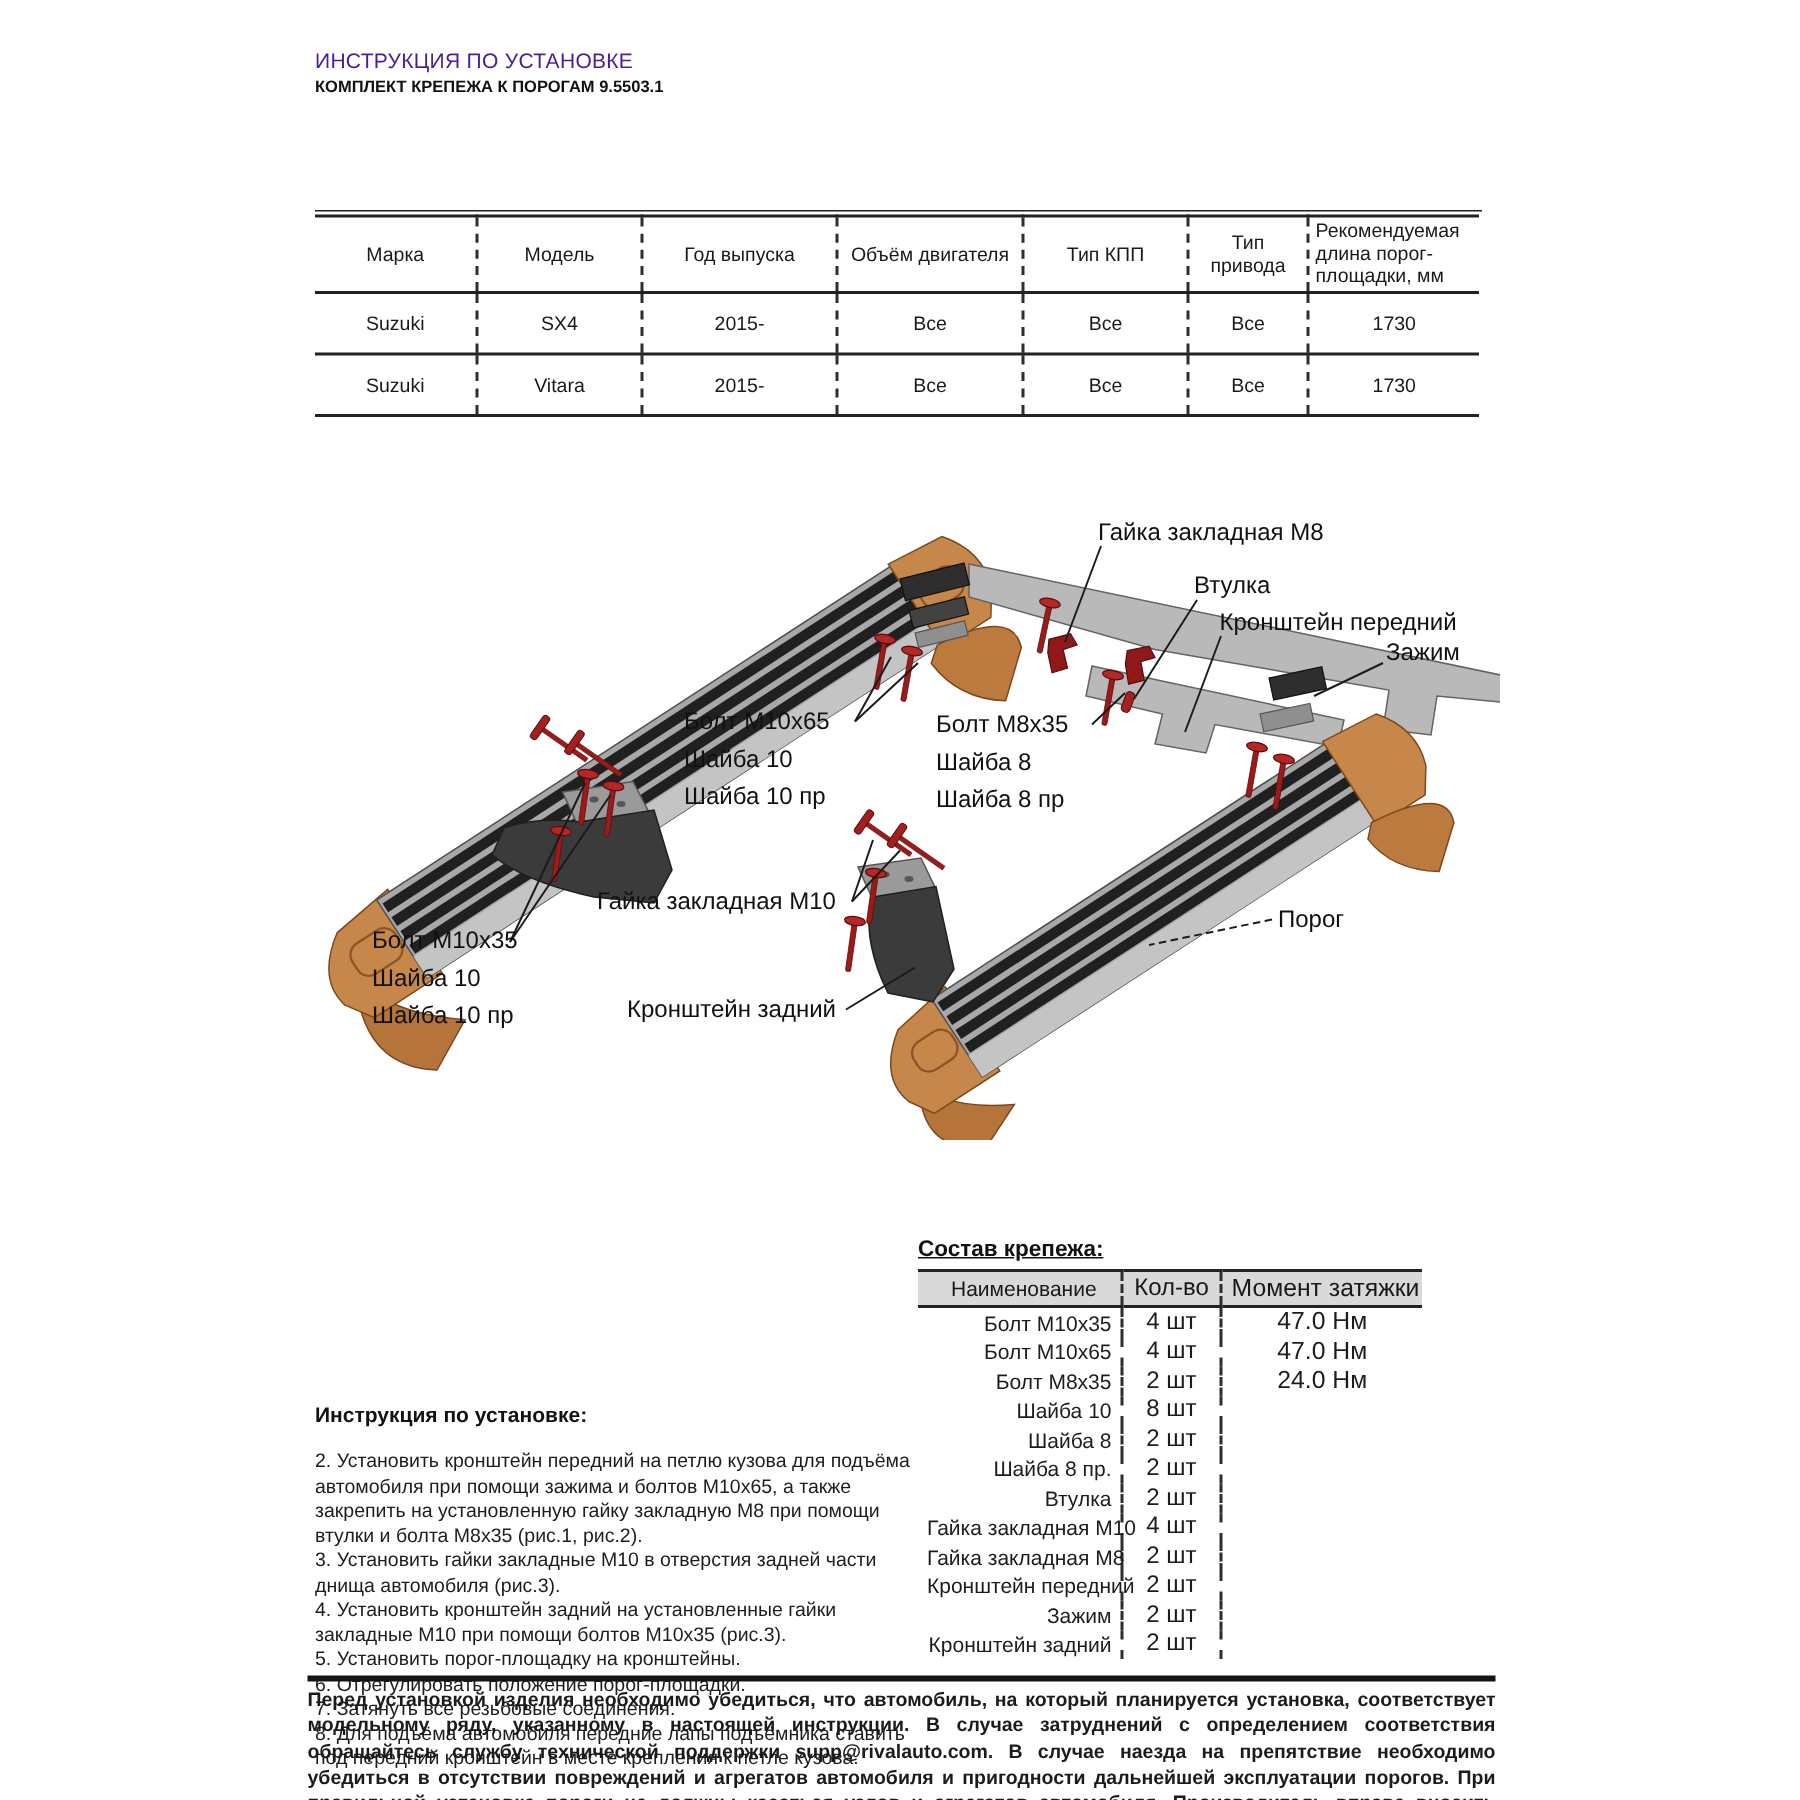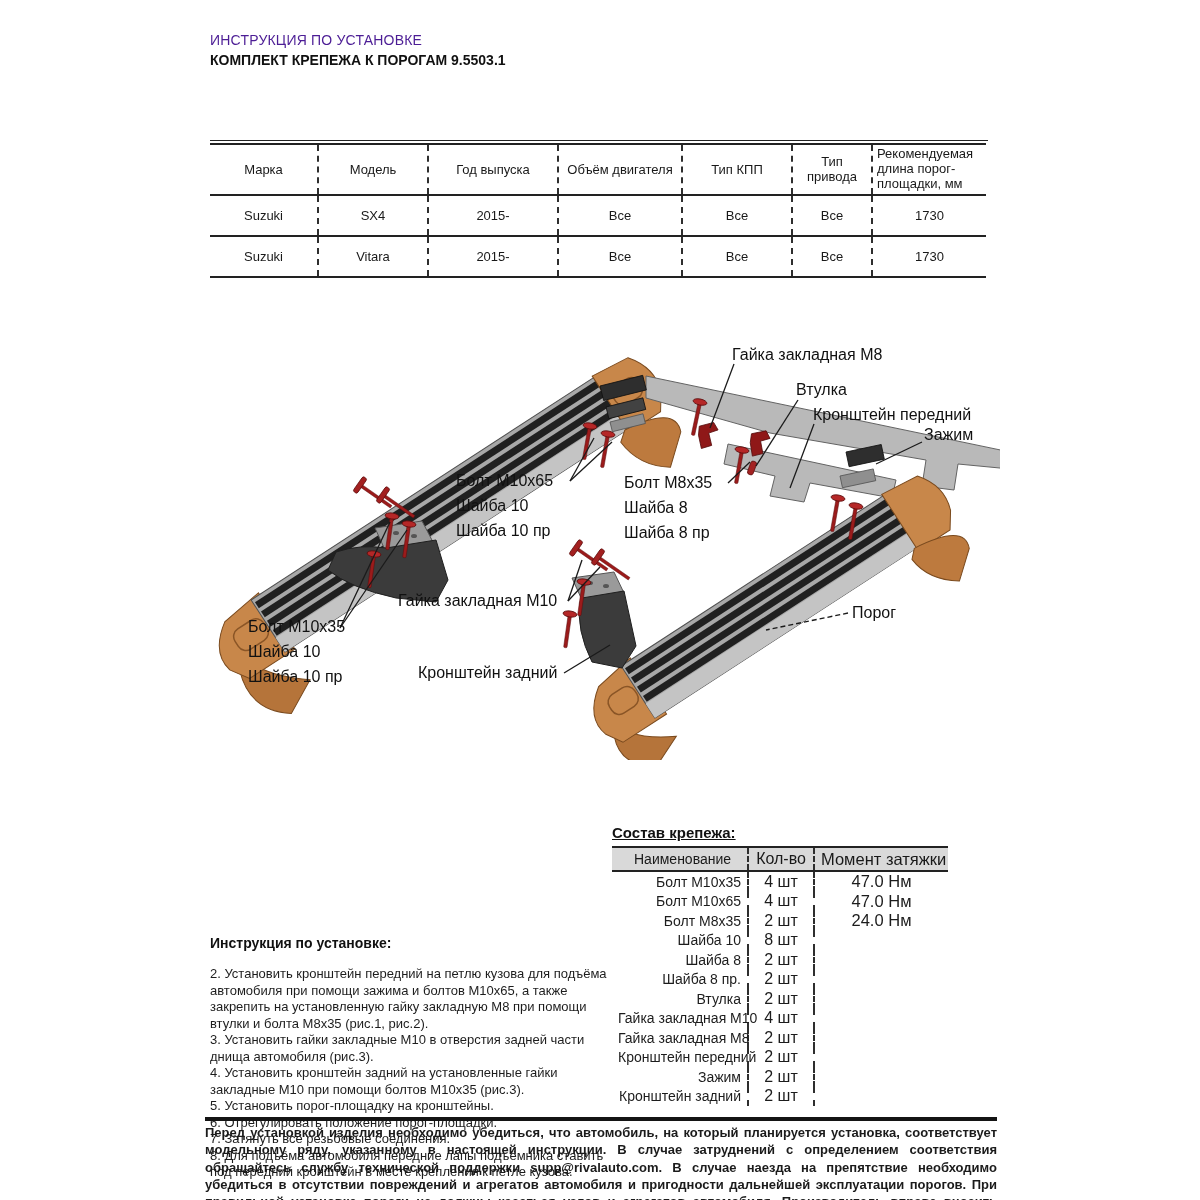--- a/index.html
+++ b/index.html
@@ -3,21 +3,21 @@
 <meta charset="utf-8">
 <style>
   html,body { margin:0; padding:0; background:#ffffff; }
   #page {
     position:relative; width:1200px; height:1200px; background:#ffffff;
     font-family:"Liberation Sans", sans-serif; color:#1c1c1c; overflow:hidden;
   }
   
   #title-block { position:absolute; left:210px; top:32px; }
   #title-line1 { font-size:14px; letter-spacing:.2px; color:#4c1d95; }
-  #title-line2 { font-size:14px; font-weight:bold; margin-top:4px; color:#111; }
+  #title-line2 { font-size:11px; font-weight:bold; margin-top:4px; color:#111; }
 
   
   #vehicle-table-wrap { position:absolute; left:210px; top:140px; width:778px;
     border-top:1.5px solid #222; padding-top:2px; }
   table.vt { border-collapse:collapse; width:776px; font-size:13px;
     border-top:2px solid #222; border-bottom:2px solid #222; table-layout:fixed; }
   .vt th, .vt td { border-left:2px dashed #2e2e2e; text-align:center;
     vertical-align:middle; padding:2px 5px; font-weight:normal; color:#191919; }
   .vt th:first-child, .vt td:first-child { border-left:none; }
   .vt thead tr { height:46px; border-bottom:2px solid #222; }

